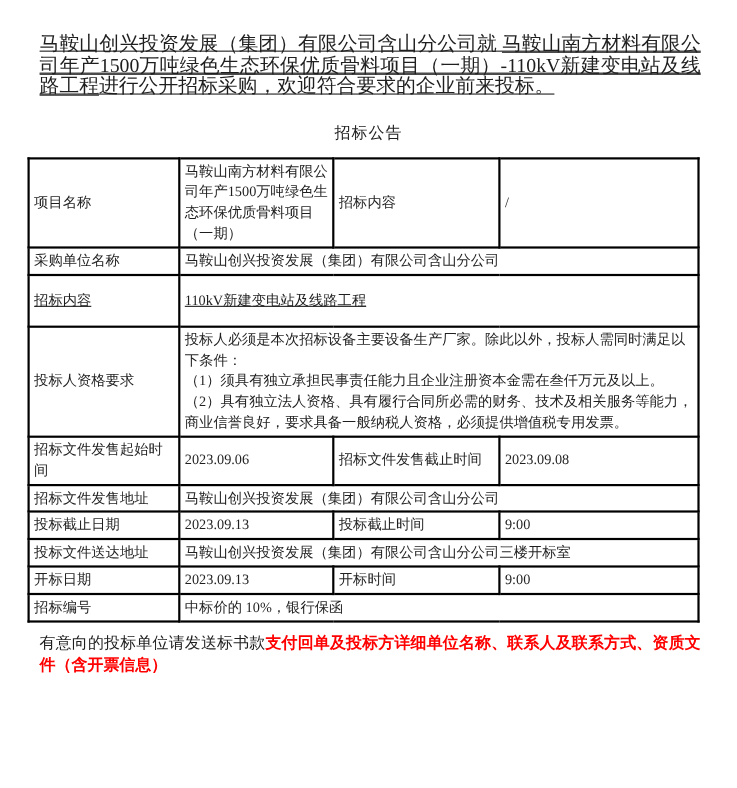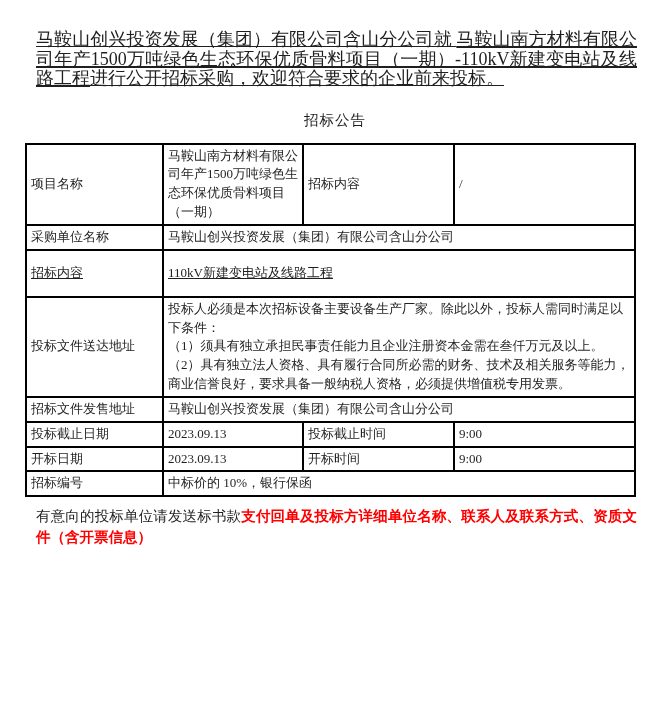--- a/index.html
+++ b/index.html
@@ -81,34 +81,44 @@
     </tr>
     <tr>
       <td>采购单位名称</td>
       <td colspan="3">马鞍山创兴投资发展（集团）有限公司含山分公司</td>
     </tr>
     <tr>
       <td>招标内容</td>
       <td colspan="3">110kV新建变电站及线路工程</td>
     </tr>
     <tr>
-      <td>投标文件送达地址</td>
+      <td>投标人资格要求</td>
       <td colspan="3" class="left-cell">投标人必须是本次招标设备主要设备生产厂家。除此以外，投标人需同时满足以下条件：
 （1）须具有独立承担民事责任能力且企业注册资本金需在叁仟万元及以上。
 （2）具有独立法人资格、具有履行合同所必需的财务、技术及相关服务等能力，商业信誉良好，要求具备一般纳税人资格，必须提供增值税专用发票。</td>
+    </tr>
+    <tr>
+      <td>招标文件发售起始时间</td>
+      <td>2023.09.06</td>
+      <td>招标文件发售截止时间</td>
+      <td>2023.09.08</td>
     </tr>
     <tr>
       <td>招标文件发售地址</td>
       <td colspan="3">马鞍山创兴投资发展（集团）有限公司含山分公司</td>
     </tr>
     <tr>
       <td>投标截止日期</td>
       <td>2023.09.13</td>
       <td>投标截止时间</td>
       <td>9:00</td>
+    </tr>
+    <tr>
+      <td>投标文件送达地址</td>
+      <td colspan="3">马鞍山创兴投资发展（集团）有限公司含山分公司三楼开标室</td>
     </tr>
     <tr>
       <td>开标日期</td>
       <td>2023.09.13</td>
       <td>开标时间</td>
       <td>9:00</td>
     </tr>
     <tr>
       <td>招标编号</td>
       <td colspan="3">中标价的 10%，银行保函</td>

